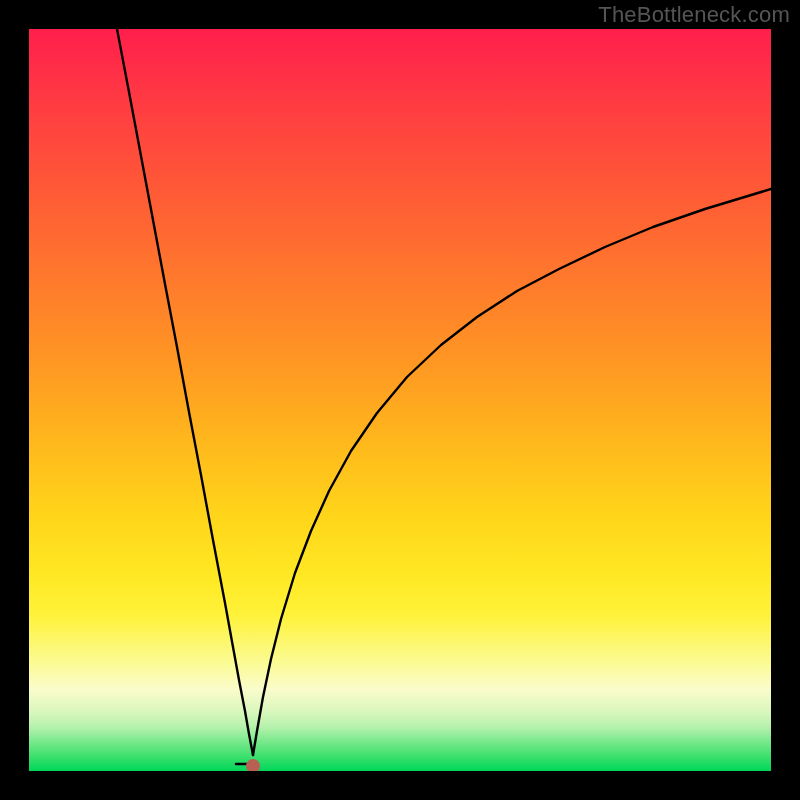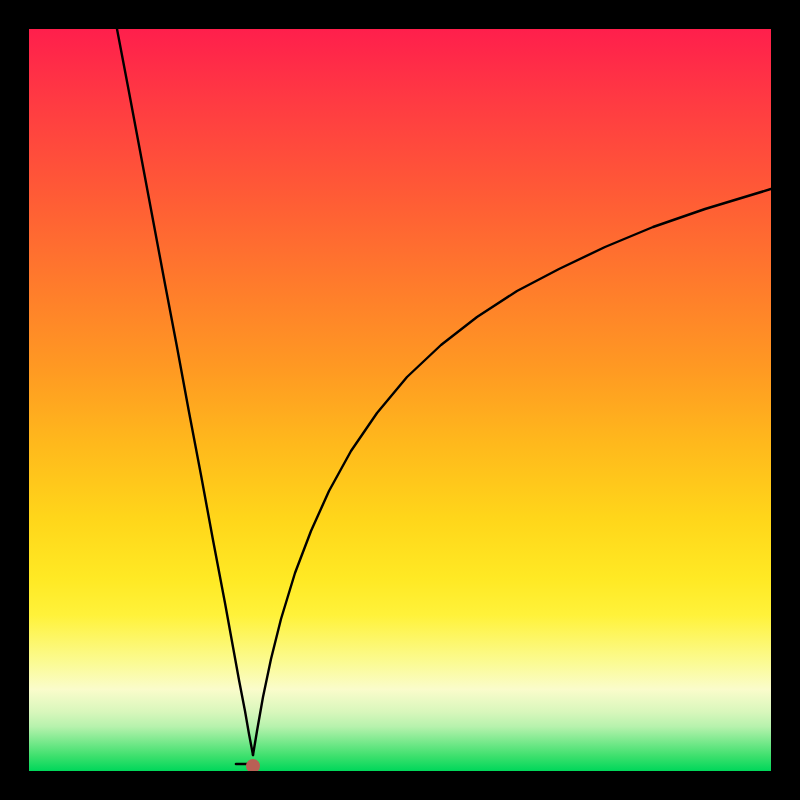--- a/index.html
+++ b/index.html
@@ -71,20 +71,21 @@
     height: 14px;
     border-radius: 50%;
     background: #b96055;
     transform: translate(-50%, -50%);
   }
 </style>
 </head>
 <body>
 
 <div class="frame">
+  <div class="watermark">TheBottleneck.com</div>
 
   <div class="plot">
     <div class="gradient"></div>
     <svg class="curve" viewBox="0 0 742 742" preserveAspectRatio="none">
       <path id="left-path" fill="none" stroke="#000" stroke-width="2.4" stroke-linecap="round" stroke-linejoin="round" d="M88 0 L100 63 L112 127 L124 191 L136 255 L148 318 L160 383 L172 446 L184 511 L196 574 L204 618 L210 651 L216 682 L220 705 L224 726"></path>
       <path id="flat-path" fill="none" stroke="#000" stroke-width="2.6" stroke-linecap="round" stroke-linejoin="round" d="M207 735 L224 735"></path>
       <path id="right-path" fill="none" stroke="#000" stroke-width="2.4" stroke-linecap="round" stroke-linejoin="round" d="M224 726 L228 702 L234 668 L242 630 L252 590 L266 544 L282 502 L300 462 L322 422 L348 384 L378 348 L412 316 L448 288 L488 262 L530 240 L576 218 L624 198 L676 180 L742 160"></path>
     </svg>
     <div id="minpoint" class="minpoint" style="left: 224px; top: 737px;"></div>
   </div>

